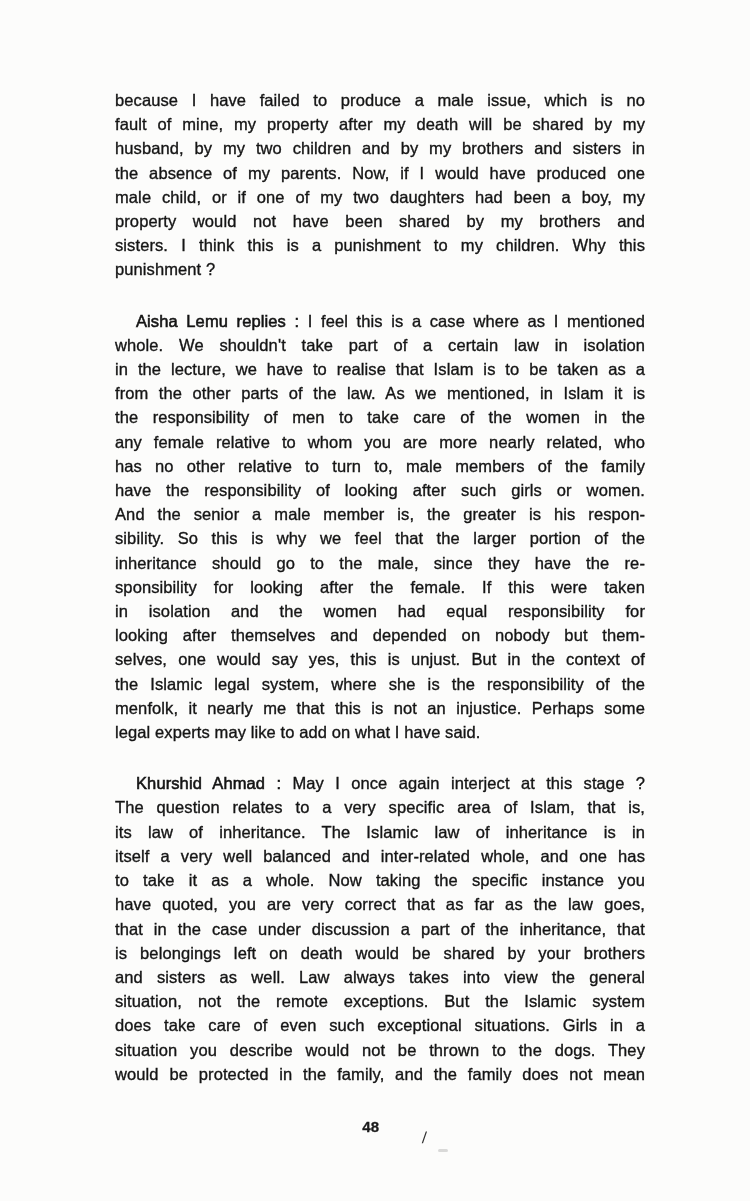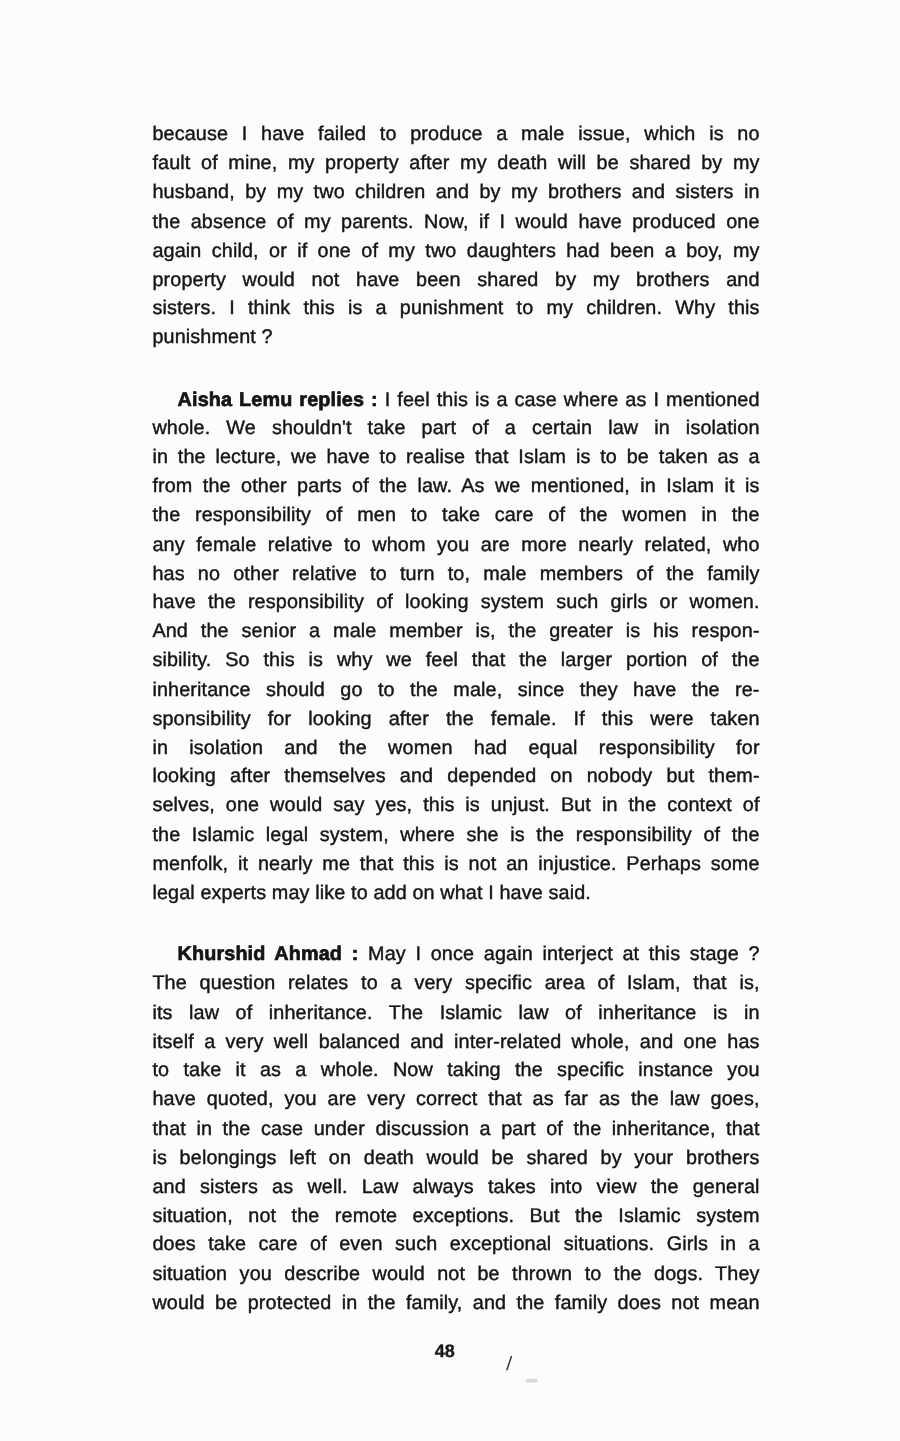--- a/index.html
+++ b/index.html
@@ -15,31 +15,31 @@
     position: absolute;
     left: 115px;
     top: 88px;
     width: 530px;
     color: #151515;
     font-size: 16.5px;
     line-height: 24.2px;
     -webkit-text-stroke: 0.35px #151515;
     letter-spacing: 0.1px;
   }
-  .para { margin: 12px; }
+  .para { margin: 0; }
   .para.indent { margin-top: 27px; }
   .line {
     text-align: justify;
     text-align-last: justify;
     white-space: normal;
   }
   .line.last { text-align-last: left; }
   .line.first { text-indent: 21px; }
   .speaker {
-    font-weight: bold;
+    font-weight: normal;
     -webkit-text-stroke: 0.55px #111;
   }
   .page-number {
     position: absolute;
     left: 347px;
     top: 1118px;
     width: 32px;
     text-align: right;
     font-size: 15px;
     font-weight: bold;
@@ -68,34 +68,34 @@
 </style>
 </head>
 <body>
 
 <div class="text-block">
     <div class="para">
       <div class="line">because I have failed to produce a male issue, which is no</div>
       <div class="line">fault of mine, my property after my death will be shared by my</div>
       <div class="line">husband, by my two children and by my brothers and sisters in</div>
       <div class="line">the absence of my parents. Now, if I would have produced one</div>
-      <div class="line">again child, or if one of my two daughters had been a boy, my</div>
+      <div class="line">male child, or if one of my two daughters had been a boy, my</div>
       <div class="line">property would not have been shared by my brothers and</div>
       <div class="line">sisters. I think this is a punishment to my children. Why this</div>
       <div class="line last">punishment ?</div>
     </div>
     <div class="para indent">
       <div class="line first"><span class="speaker">Aisha Lemu replies :</span> I feel this is a case where as I mentioned</div>
       <div class="line">whole. We shouldn't take part of a certain law in isolation</div>
       <div class="line">in the lecture, we have to realise that Islam is to be taken as a</div>
       <div class="line">from the other parts of the law. As we mentioned, in Islam it is</div>
       <div class="line">the responsibility of men to take care of the women in the</div>
       <div class="line">any female relative to whom you are more nearly related, who</div>
       <div class="line">has no other relative to turn to, male members of the family</div>
-      <div class="line">have the responsibility of looking system such girls or women.</div>
+      <div class="line">have the responsibility of looking after such girls or women.</div>
       <div class="line">And the senior a male member is, the greater is his respon-</div>
       <div class="line">sibility. So this is why we feel that the larger portion of the</div>
       <div class="line">inheritance should go to the male, since they have the re-</div>
       <div class="line">sponsibility for looking after the female. If this were taken</div>
       <div class="line">in isolation and the women had equal responsibility for</div>
       <div class="line">looking after themselves and depended on nobody but them-</div>
       <div class="line">selves, one would say yes, this is unjust. But in the context of</div>
       <div class="line">the Islamic legal system, where she is the responsibility of the</div>
       <div class="line">menfolk, it nearly me that this is not an injustice. Perhaps some</div>
       <div class="line last">legal experts may like to add on what I have said.</div>

